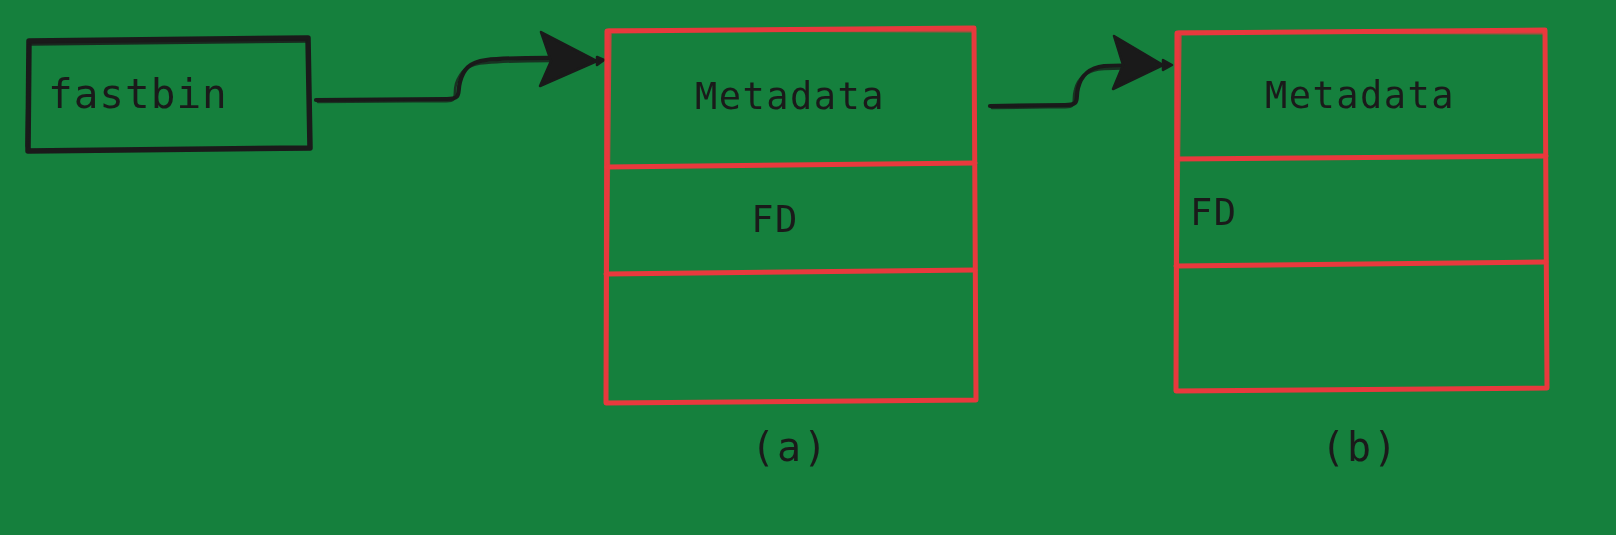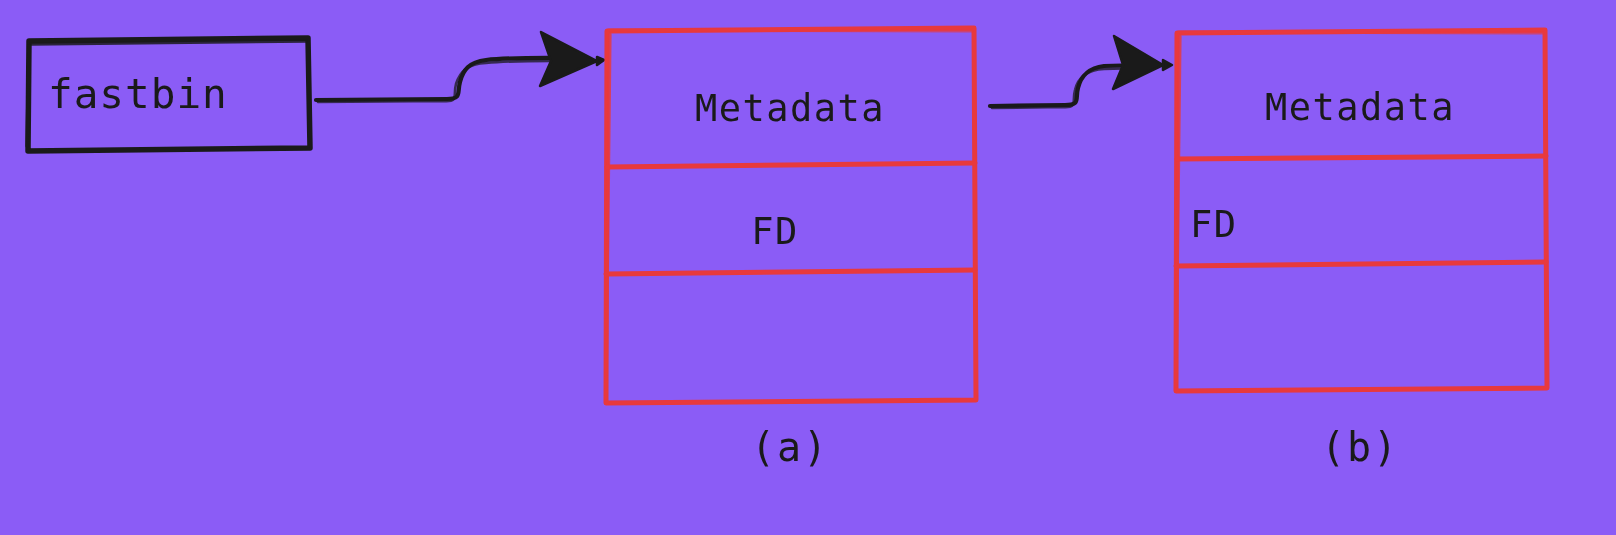--- a/index.html
+++ b/index.html
@@ -8,21 +8,21 @@
     padding: 0;
     background: #ffffff;
   }
   body {
     font-family: "DejaVu Sans Mono", monospace;
   }
   #canvas {
     position: relative;
     width: 1616px;
     height: 535px;
-    background: #8b5cf6;
+    background: #15803d;
     overflow: hidden;
   }
   #sketch-layer {
     position: absolute;
     left: 0;
     top: 0;
     width: 1616px;
     height: 535px;
     pointer-events: none;
   }
@@ -56,21 +56,20 @@
   .chunk-a { left: 604px; top: 28px; width: 372px; height: 374px; }
   .chunk-b { left: 1174px; top: 30px; width: 372px; height: 360px; }
 
   .chunk-row {
     position: absolute;
     left: 0;
     width: 100%;
     display: flex;
     align-items: center;
     box-sizing: border-box;
-    margin-top: 12px;
   }
   .chunk-a .row-0 { top: 0px;   height: 137px; justify-content: center; }
   .chunk-a .row-1 { top: 137px; height: 108px; justify-content: center; }
   .chunk-a .row-2 { top: 245px; height: 129px; }
 
   .chunk-b .row-0 { top: 0px;   height: 130px; justify-content: center; }
   .chunk-b .row-1 { top: 130px; height: 105px; justify-content: flex-start; }
   .chunk-b .row-2 { top: 235px; height: 125px; }
 
   .row-text {

